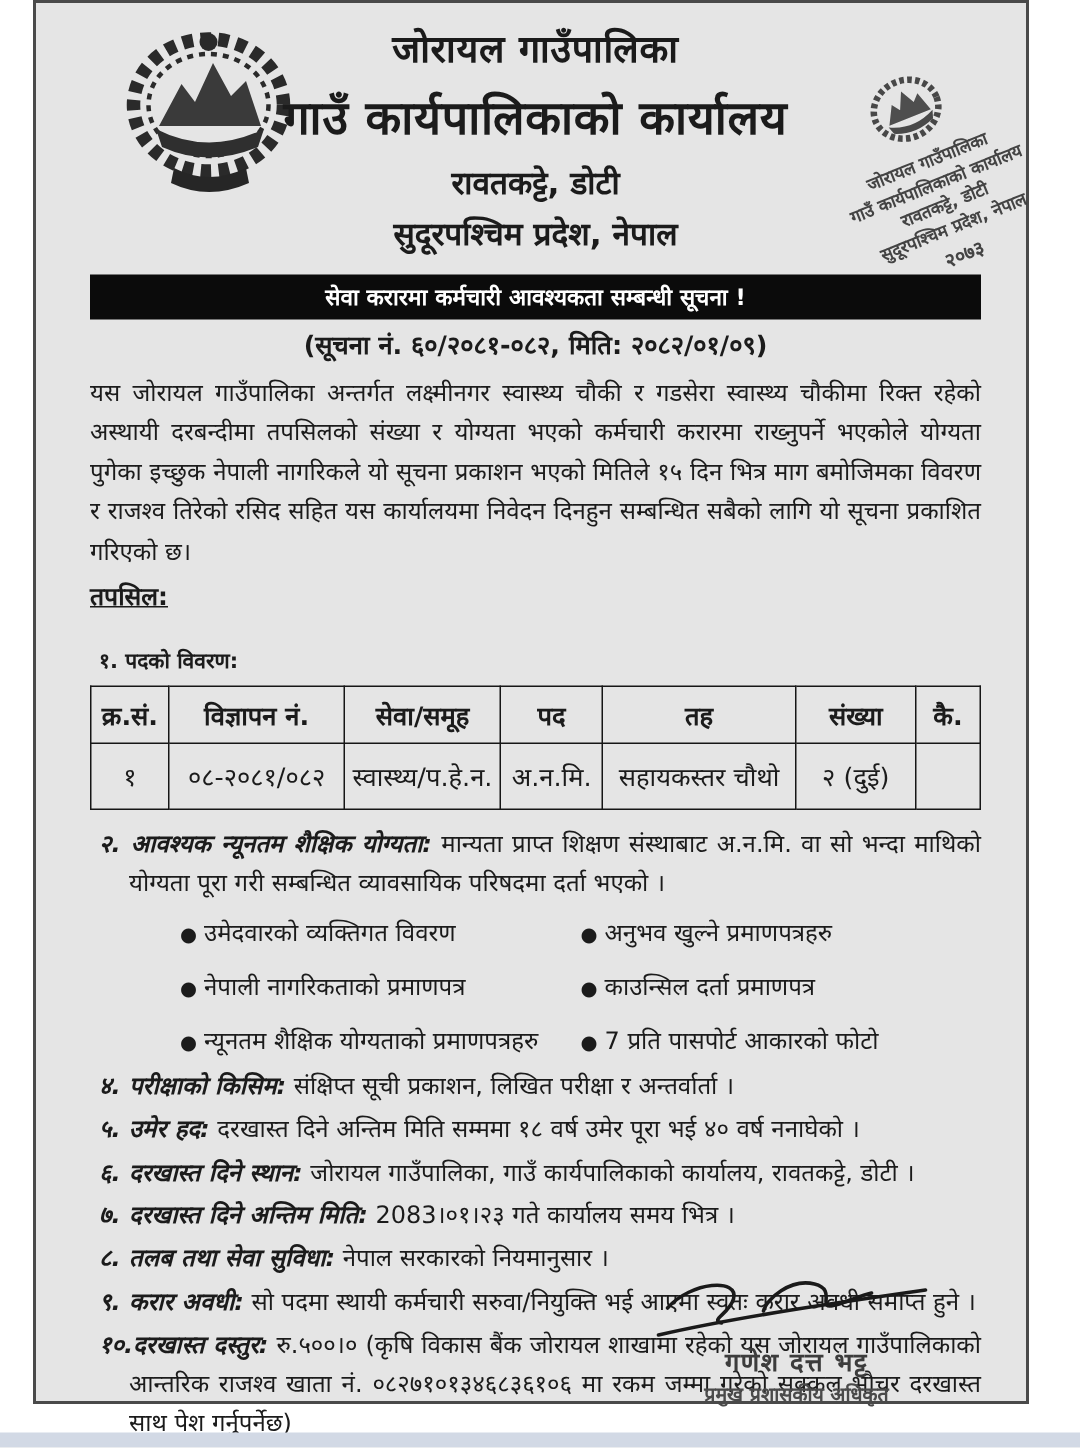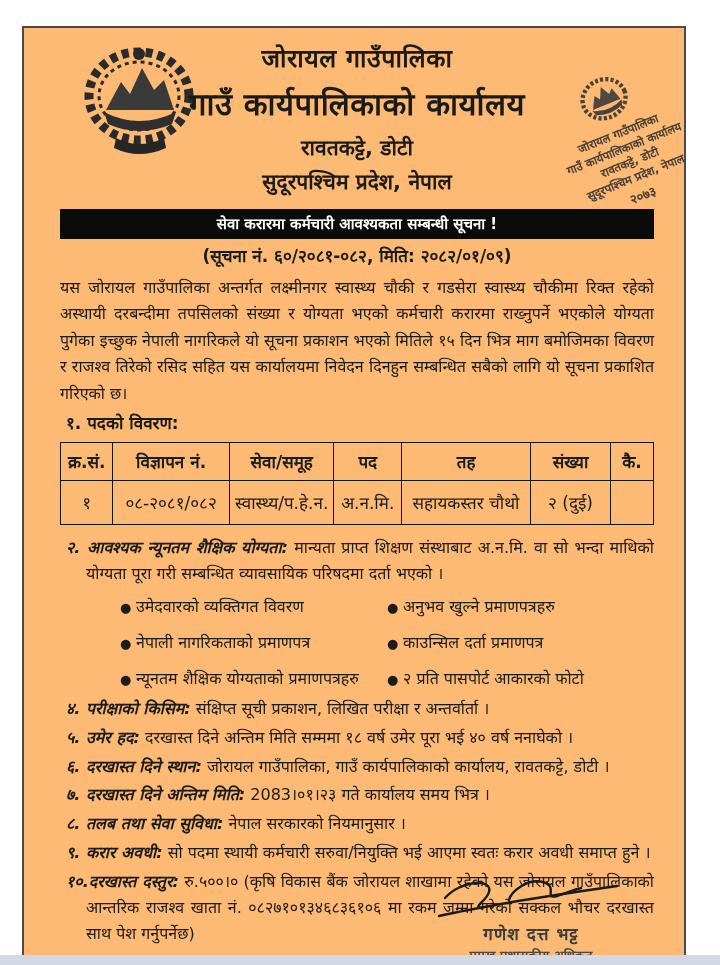--- a/index.html
+++ b/index.html
@@ -4,22 +4,22 @@
 <style>
   html,body{margin:0;padding:0;}
   body{
     width:720px;height:965px;position:relative;overflow:hidden;
     background:#ffffff;
     font-family:"DejaVu Sans","Liberation Sans",sans-serif;
     color:#1b1b1b;
     -webkit-font-smoothing:antialiased;
   }
   .page-frame{
-    position:absolute;left:22px;top:26px;width:664px;height:936px;
-    border:2px solid #4a4a4a;background:#fdba74;box-sizing:border-box;
+    position:absolute;left:22px;top:0;width:664px;height:936px;
+    border:2px solid #4a4a4a;background:#e5e5e5;box-sizing:border-box;
   }
   .content{
     position:absolute;left:36px;right:30px;top:6px;bottom:0;
   }
   
   .emblem{position:absolute;left:52px;top:10px;width:126px;height:128px;}
   .hdr{text-align:center;padding-top:6px;}
   .hdr-line1{font-size:25px;font-weight:bold;letter-spacing:.5px;}
   .hdr-line2{font-size:31px;font-weight:bold;margin-top:8px;letter-spacing:.5px;}
   .hdr-line3{font-size:21px;font-weight:bold;margin-top:9px;}
@@ -35,21 +35,21 @@
   
   .banner{
     margin-top:14px;background:#0b0b0b;color:#ffffff;
     text-align:center;font-size:15px;font-weight:bold;
     padding:4px 0 6px 0;
   }
   .notice-ref{text-align:center;font-size:17px;font-weight:bold;margin-top:5px;}
   
   .intro{font-size:16px;line-height:1.65;text-align:justify;margin-top:8px;}
   .tapasil{font-size:16.5px;font-weight:bold;text-decoration:underline;margin-top:4px;}
-  .sec1{font-size:17px;font-weight:bold;margin-top:4px;padding-left:6px;}
+  .sec1{font-size:14px;font-weight:bold;margin-top:22px;padding-left:6px;}
   table.pos{
     width:100%;border-collapse:collapse;margin-top:8px;
   }
   table.pos th,table.pos td{
     border:1.8px solid #161616;text-align:center;
     font-size:17px;padding:6px 3px;
   }
   table.pos th{font-weight:bold;padding:7px 3px;}
   table.pos td{padding:10px 3px;}
   .items{margin-top:10px;}
@@ -110,20 +110,21 @@
       <div class="stamp-line">रावतकट्टे, डोटी</div>
       <div class="stamp-line">सुदूरपश्चिम प्रदेश, नेपाल</div>
       <div class="stamp-year">२०७३</div>
     </div>
 
     <div class="banner">सेवा करारमा कर्मचारी आवश्यकता सम्बन्धी सूचना !</div>
     <div class="notice-ref">(सूचना नं. ६०/२०८१-०८२, मिति: २०८२/०१/०९)</div>
 
     <div class="intro">यस जोरायल गाउँपालिका अन्तर्गत लक्ष्मीनगर स्वास्थ्य चौकी र गडसेरा स्वास्थ्य चौकीमा रिक्त रहेको अस्थायी दरबन्दीमा तपसिलको संख्या र योग्यता भएको कर्मचारी करारमा राख्नुपर्ने भएकोले योग्यता पुगेका इच्छुक नेपाली नागरिकले यो सूचना प्रकाशन भएको मितिले १५ दिन भित्र माग बमोजिमका विवरण र राजश्व तिरेको रसिद सहित यस कार्यालयमा निवेदन दिनहुन सम्बन्धित सबैको लागि यो सूचना प्रकाशित गरिएको छ।</div>
 
+    <div class="tapasil">तपसिल:</div>
     <div class="sec1">१.  पदको विवरण:</div>
 
     <table class="pos">
       <colgroup>
         <col style="width:8.5%">
           <col style="width:19%">
           <col style="width:17%">
         <col style="width:11%">
           <col style="width:21%">
           <col style="width:13%">
@@ -175,21 +176,21 @@
         <div class="bullet">
             <span class="dot">●</span>
             <span>काउन्सिल दर्ता प्रमाणपत्र</span>
           </div>
         <div class="bullet">
             <span class="dot">●</span>
             <span>न्यूनतम शैक्षिक योग्यताको प्रमाणपत्रहरु</span>
           </div>
         <div class="bullet">
             <span class="dot">●</span>
-            <span>२ प्रति पासपोर्ट आकारको फोटो</span>
+            <span>7 प्रति पासपोर्ट आकारको फोटो</span>
           </div>
       </div>
 
       <div class="item">
         <b>४. परीक्षाको किसिम:</b>
         <span>संक्षिप्त सूची प्रकाशन, लिखित परीक्षा र अन्तर्वार्ता ।</span>
       </div>
 
       <div class="item">
         <b>५. उमेर हद:</b>

